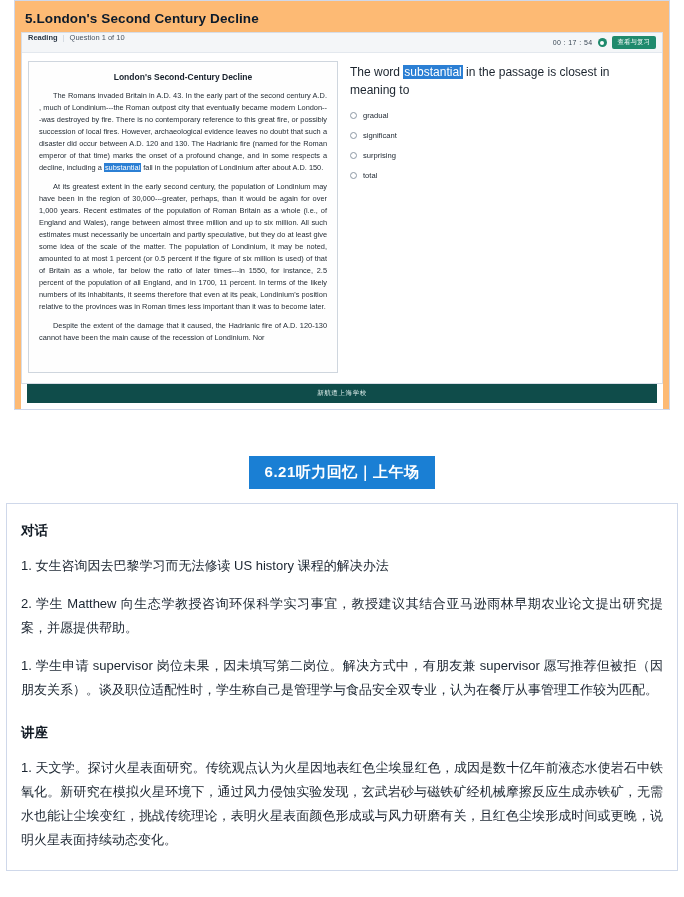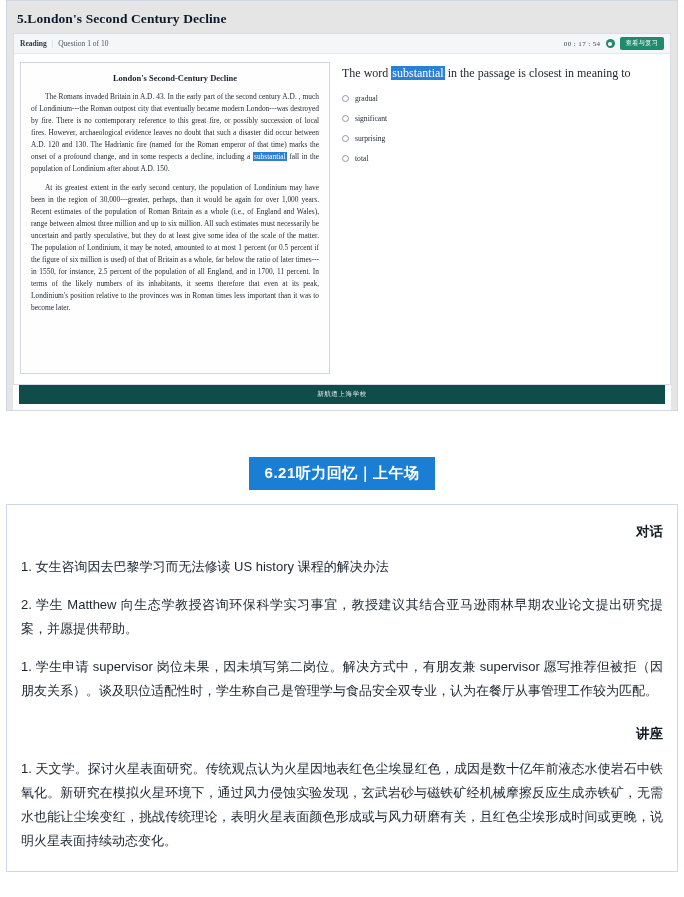--- a/index.html
+++ b/index.html
@@ -6,40 +6,38 @@
   html, body {
     margin: 0; padding: 0;
     width: 684px;
     background: #ffffff;
     font-family: "Liberation Sans", sans-serif;
   }
   body { width: 684px; }
 
   
   .screenshot-card {
-    margin: 0 6px;
+    margin: 0 14px;
     border: 1px solid #cfd8ea;
-    background: #e5e5e5;
+    background: #fdba74;
     padding: 6px 6px 0 6px;
-    font-family: Liberation Serif, serif;
   }
   .sc-title {
     font-size: 13.5px;
     font-weight: bold;
     color: #0b1a2b;
     padding: 4px 4px 6px 4px;
     letter-spacing: 0.1px;
   }
   .app-window {
     border: 1px solid #d7dde6;
     background: #ffffff;
   }
   .app-bar {
     display: flex;
-    align-items: center;
     height: 20px;
     padding: 0 6px;
     background: #f4f6f8;
     border-bottom: 1px solid #e3e8ee;
     font-size: 7.5px;
     color: #3a4654;
   }
   .app-bar .crumb { font-weight: bold; color: #2d3a48; }
   .app-bar .sep { margin: 0 5px; color: #c4ccd6; }
   .app-bar .qcount { color: #4a5663; }
@@ -167,21 +165,21 @@
     padding: 7px 16px;
     letter-spacing: 0.5px;
   }
   .content-card {
     margin: 0 6px;
     border: 1px solid #cfd8ea;
     background: #ffffff;
     padding: 18px 14px 18px 14px;
   }
   .sub-head {
-    text-align: right;
+    text-align: left;
     font-size: 13.5px;
     font-weight: bold;
     color: #111a24;
     margin: 0 0 14px 0;
   }
   .sub-head.second { margin-top: 22px; }
   .para {
     font-size: 13px;
     line-height: 1.85;
     color: #1a2430;
@@ -213,20 +211,21 @@
     <div class="app-body">
 
       <div class="passage-pane">
         <div class="passage-title">London's Second-Century Decline</div>
 
         <p class="passage-para">
           <span>The Romans invaded Britain in A.D. 43. In the early part of the second century A.D. , much of Londinium---the Roman outpost city that eventually became modern London---was destroyed by fire. There is no contemporary reference to this great fire, or possibly succession of local fires. However, archaeological evidence leaves no doubt that such a disaster did occur between A.D. 120 and 130. The Hadrianic fire (named for the Roman emperor of that time) marks the onset of a profound change, and in some respects a decline, including a </span><span class="hl">substantial</span><span> fall in the population of Londinium after about A.D. 150.</span>
         </p>
 
         <p class="passage-para">At its greatest extent in the early second century, the population of Londinium may have been in the region of 30,000---greater, perhaps, than it would be again for over 1,000 years. Recent estimates of the population of Roman Britain as a whole (i.e., of England and Wales), range between almost three million and up to six million. All such estimates must necessarily be uncertain and partly speculative, but they do at least give some idea of the scale of the matter. The population of Londinium, it may be noted, amounted to at most 1 percent (or 0.5 percent if the figure of six million is used) of that of Britain as a whole, far below the ratio of later times---in 1550, for instance, 2.5 percent of the population of all England, and in 1700, 11 percent. In terms of the likely numbers of its inhabitants, it seems therefore that even at its peak, Londinium's position relative to the provinces was in Roman times less important than it was to become later.</p>
+        <p class="passage-para">Despite the extent of the damage that it caused, the Hadrianic fire of A.D. 120-130 cannot have been the main cause of the recession of Londinium. Nor</p>
       </div>
 
       <div class="question-pane">
         <div class="q-stem">
           <span>The word </span><span class="hl">substantial</span><span> in the passage is closest in meaning to</span>
         </div>
 
         <div class="opt">
           <span class="radio"></span>
           <span class="opt-label">gradual</span>

